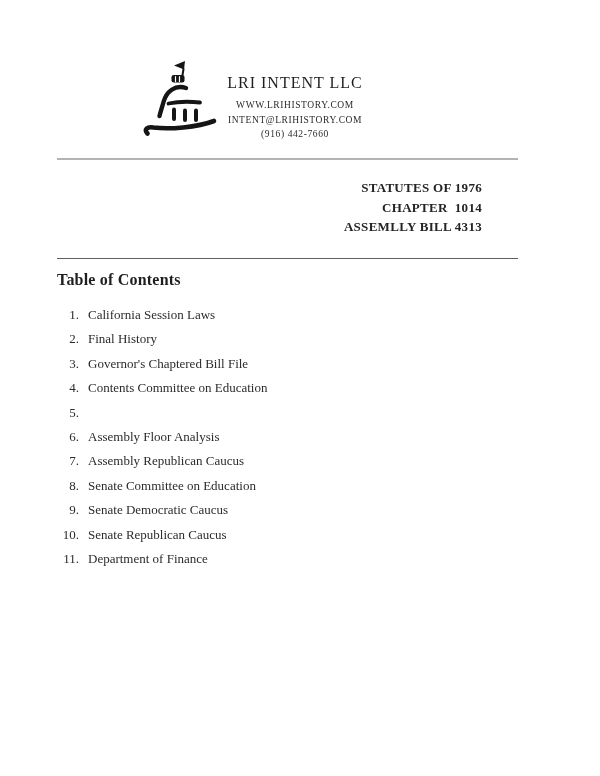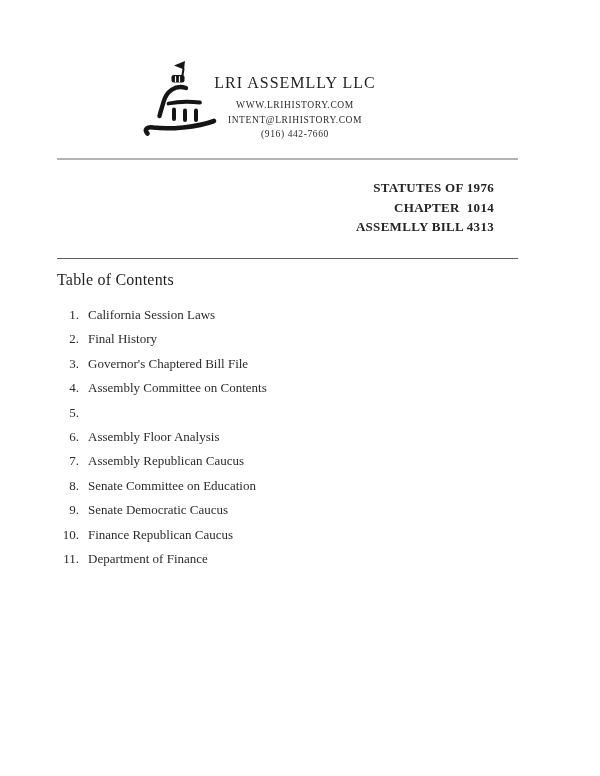--- a/index.html
+++ b/index.html
@@ -63,42 +63,42 @@
     top: 258px;
     width: 461px;
     height: 1px;
     background: #5f5f5f;
   }
 
   
   .reference-block {
     position: absolute;
     top: 178px;
-    right: 106px;
+    right: 118px;
     text-align: right;
   }
   .reference-line {
     font-size: 13px;
     font-weight: bold;
     line-height: 19.5px;
     letter-spacing: 0.3px;
     color: #242424;
     white-space: pre; 
   }
 
   
   .toc-section {
     position: absolute;
     left: 57px;
     top: 270px;
     width: 440px;
   }
   .toc-heading {
     font-size: 16px;
-    font-weight: normal;
+    font-weight: bold;
     line-height: 20px;
     letter-spacing: 0.2px;
     color: #1f1f1f;
     margin: 0 0 13px 0;
   }
   .toc-list {
     margin: 0;
     padding: 0;
     list-style: none;
   }
@@ -138,21 +138,21 @@
 
       <path d="M35,51.5 L35,61" stroke="#151515" stroke-width="4" stroke-linecap="round"></path>
       <path d="M46,52.5 L46,62" stroke="#151515" stroke-width="4" stroke-linecap="round"></path>
       <path d="M57,52.5 L57,62" stroke="#151515" stroke-width="4" stroke-linecap="round"></path>
 
       <path d="M75,63 C58,69.5 30,71.5 14.5,69.5 C8,68.5 4.5,71.5 8.5,75.5" stroke="#151515" stroke-width="4.6" stroke-linecap="round"></path>
     </svg>
   </div>
 
   <div class="header-block">
-    <div class="company-name">LRI ASSEMLLY LLC</div>
+    <div class="company-name">LRI INTENT LLC</div>
     <div class="contact-line">WWW.LRIHISTORY.COM</div>
     <div class="contact-line">INTENT@LRIHISTORY.COM</div>
     <div class="contact-line">(916) 442-7660</div>
   </div>
 
   <div class="rule-top"></div>
 
   <div class="reference-block">
     <div class="reference-line">STATUTES OF 1976</div>
     <div class="reference-line">CHAPTER  1014</div>
@@ -171,21 +171,21 @@
       <li class="toc-item">
         <span class="toc-num">2.</span>
         <span class="toc-label">Final History</span>
       </li>
       <li class="toc-item">
         <span class="toc-num">3.</span>
         <span class="toc-label">Governor's Chaptered Bill File</span>
       </li>
       <li class="toc-item">
         <span class="toc-num">4.</span>
-        <span class="toc-label">Assembly Committee on Contents</span>
+        <span class="toc-label">Contents Committee on Education</span>
       </li>
       <li class="toc-item">
         <span class="toc-num">5.</span>
       </li>
       <li class="toc-item">
         <span class="toc-num">6.</span>
         <span class="toc-label">Assembly Floor Analysis</span>
       </li>
       <li class="toc-item">
         <span class="toc-num">7.</span>
@@ -194,21 +194,21 @@
       <li class="toc-item">
         <span class="toc-num">8.</span>
         <span class="toc-label">Senate Committee on Education</span>
       </li>
       <li class="toc-item">
         <span class="toc-num">9.</span>
         <span class="toc-label">Senate Democratic Caucus</span>
       </li>
       <li class="toc-item">
         <span class="toc-num">10.</span>
-        <span class="toc-label">Finance Republican Caucus</span>
+        <span class="toc-label">Senate Republican Caucus</span>
       </li>
       <li class="toc-item">
         <span class="toc-num">11.</span>
         <span class="toc-label">Department of Finance</span>
       </li>
     </ol>
   </div>
 
 </div>
 

